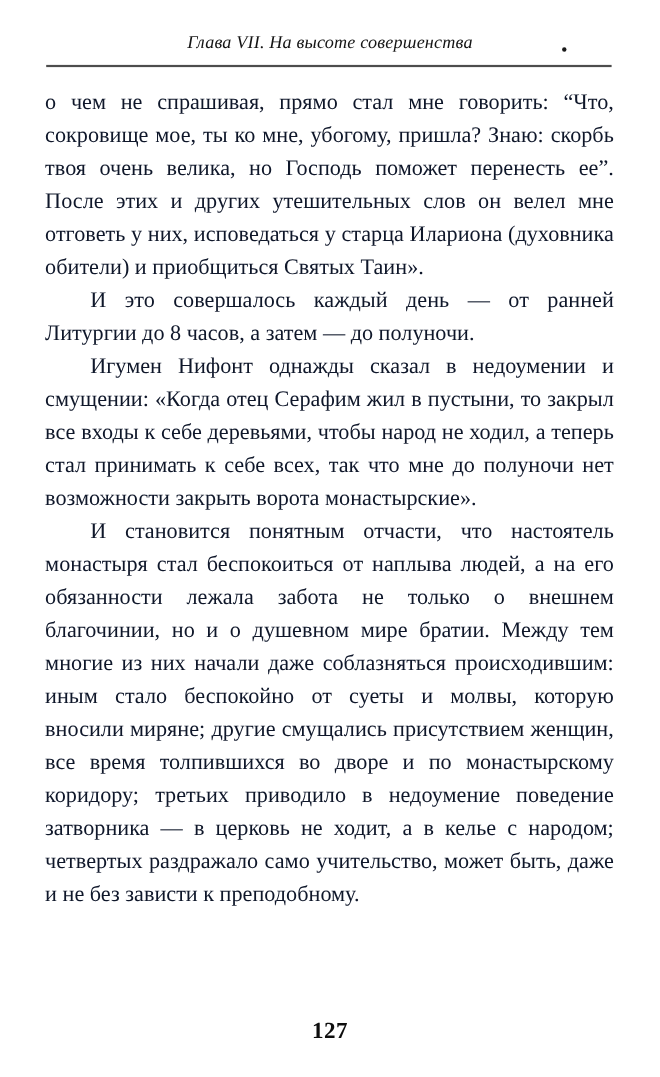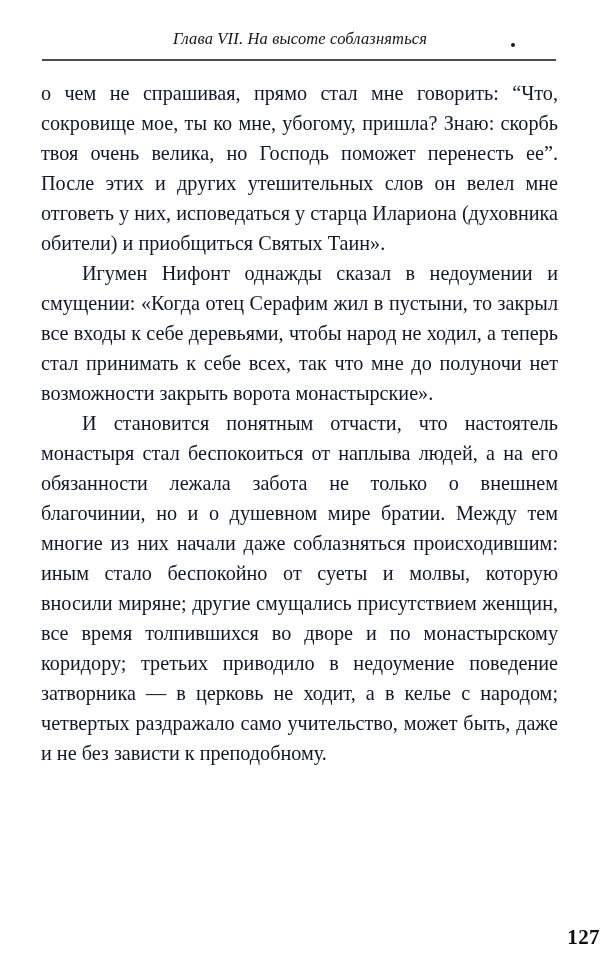--- a/index.html
+++ b/index.html
@@ -84,39 +84,40 @@
   .para + .para {
     margin-top: 0;
   }
 
   
   .folio {
     position: absolute;
     left: 0;
     top: 925px;
     width: 600px;
-    text-align: right;
+    text-align: center;
     font-size: 21px;
     font-weight: bold;
     letter-spacing: 0.4px;
     color: #0d0d0d;
   }
 </style>
 </head>
 <body>
 
 <div class="page">
 
   <div class="header-zone">
-    <div class="header-title">Глава VII. На высоте соблазняться</div>
+    <div class="header-title">Глава VII. На высоте совершенства</div>
     <div class="header-mark"></div>
     <div class="header-rule"></div>
   </div>
 
   <div class="text-column">
     <p class="para flush">о чем не спрашивая, прямо стал мне говорить: “Что, сокровище мое, ты ко мне, убогому, пришла? Знаю: скорбь твоя очень велика, но Господь поможет перенесть ее”. После этих и других утешительных слов он велел мне отговеть у них, исповедаться у старца Илариона (духовника обители) и приобщиться Святых Таин».</p>
+    <p class="para">И это совершалось каждый день — от ранней Литургии до 8 часов, а затем — до полуночи.</p>
     <p class="para">Игумен Нифонт однажды сказал в недоумении и смущении: «Когда отец Серафим жил в пустыни, то закрыл все входы к себе деревьями, чтобы народ не ходил, а теперь стал принимать к себе всех, так что мне до полуночи нет возможности закрыть ворота монастырские».</p>
     <p class="para">И становится понятным отчасти, что настоятель монастыря стал беспокоиться от наплыва людей, а на его обязанности лежала забота не только о внешнем благочинии, но и о душевном мире братии. Между тем многие из них начали даже соблазняться происходившим: иным стало беспокойно от суеты и молвы, которую вносили миряне; другие смущались присутствием женщин, все время толпившихся во дворе и по монастырскому коридору; третьих приводило в недоумение поведение затворника — в церковь не ходит, а в келье с народом; четвертых раздражало само учительство, может быть, даже и не без зависти к преподобному.</p>
   </div>
 
   <div class="folio">127</div>
 
 </div>
 
 </body></html>

